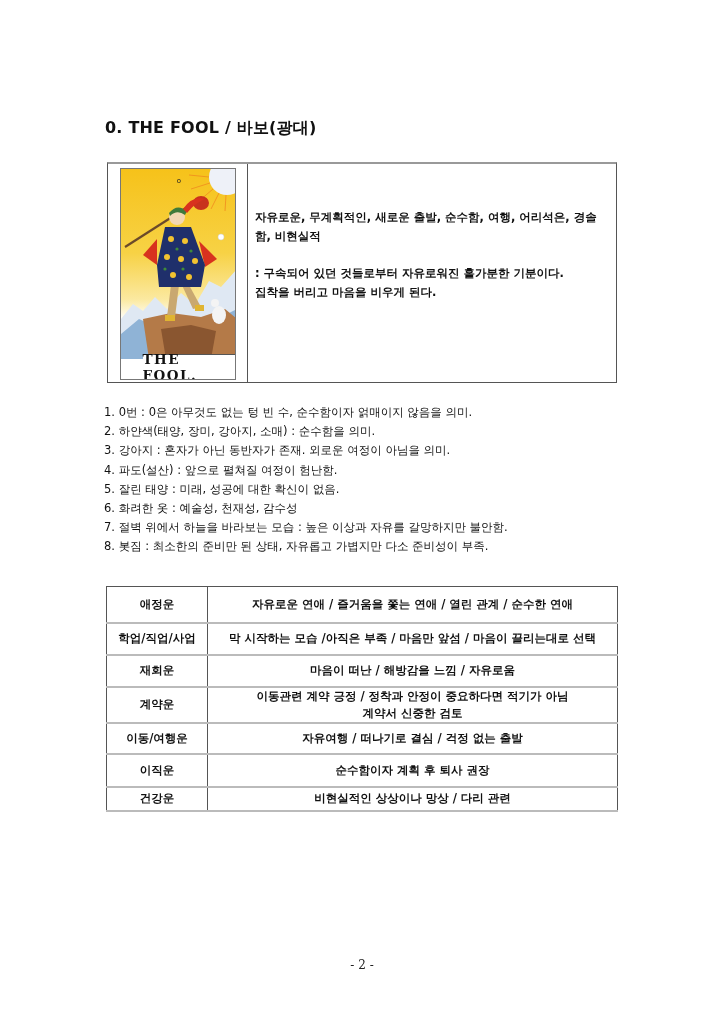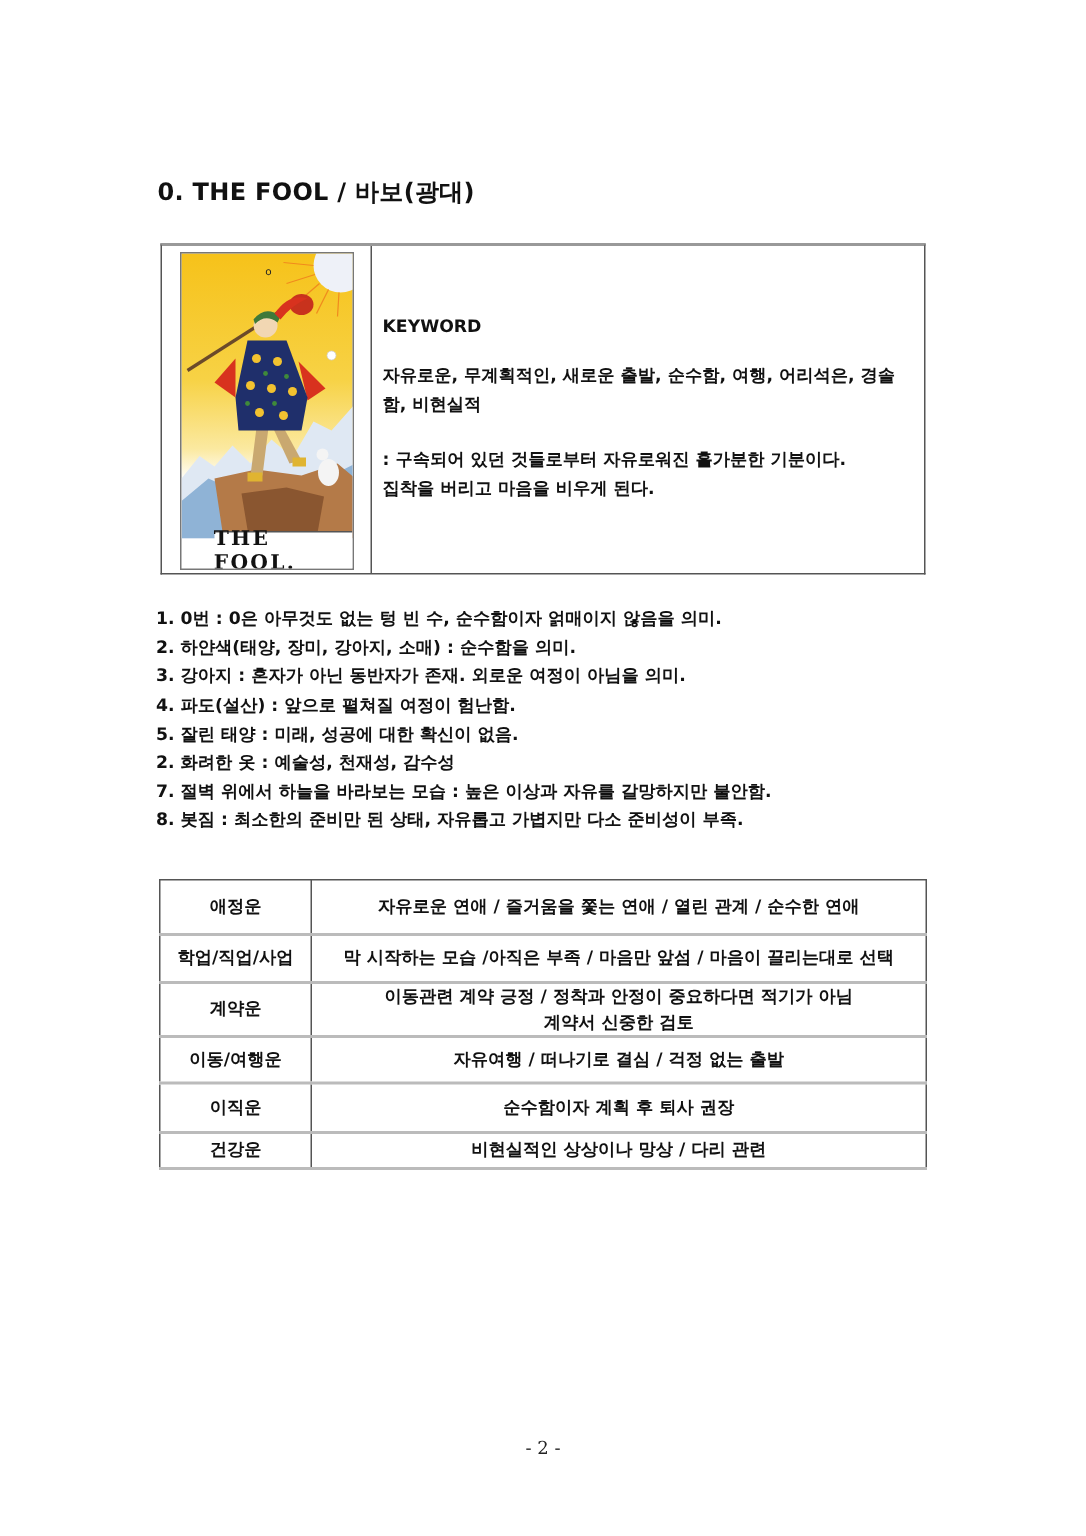--- a/index.html
+++ b/index.html
@@ -37,21 +37,21 @@
   }
   .kw-text-cell {
     flex: 1; padding: 44px 8px 0 7px; box-sizing: border-box;
     font-size: 11.5px; font-weight: bold; line-height: 19px;
   }
   .kw-heading { margin-bottom: 14px; }
   .kw-words { margin-bottom: 18px; }
   
   .notes {
     position: absolute; left: 104px; top: 403px; width: 520px;
-    font-size: 11.5px; font-weight: bold; line-height: 19.2px;
+    font-size: 11.5px; font-weight: normal; line-height: 19.2px;
     margin: 0; padding: 0; list-style: none;
   }
   
   .fortune {
     position: absolute; left: 106px; top: 586px; width: 512px;
     border-collapse: collapse; font-size: 11.5px; font-weight: bold;
   }
   .fortune td {
     border: 1px solid #555; text-align: center; vertical-align: middle;
     padding: 0 4px; line-height: 17px;
@@ -125,47 +125,50 @@
         <circle cx="56" cy="48" r="8" fill="#f2d7b3"></circle>
         <path d="M48 44 Q56 34 66 42 L64 46 Q56 40 49 47 Z" fill="#3f7a3a"></path>
         <path d="M62 40 Q72 26 84 30 Q74 34 66 44 Z" fill="#d8321e"></path>
 
         <circle cx="100" cy="68" r="3" fill="#ffffff" stroke="#ccc" stroke-width="0.5"></circle>
       </svg>
       <div class="card-caption">THE FOOL.</div>
     </div>
   </div>
   <div class="kw-text-cell">
-    <div class="kw-heading">KEYWORD</div>
     <div class="kw-words">자유로운, 무계획적인, 새로운 출발, 순수함, 여행, 어리석은, 경솔함, 비현실적</div>
     <div>: 구속되어 있던 것들로부터 자유로워진 홀가분한 기분이다.</div>
     <div>집착을 버리고 마음을 비우게 된다.</div>
   </div>
 </div>
 
 <ul class="notes">
   <li>1. 0번 : 0은 아무것도 없는 텅 빈 수, 순수함이자 얽매이지 않음을 의미.</li>
   <li>2. 하얀색(태양, 장미, 강아지, 소매) : 순수함을 의미.</li>
   <li>3. 강아지 : 혼자가 아닌 동반자가 존재. 외로운 여정이 아님을 의미.</li>
   <li>4. 파도(설산) : 앞으로 펼쳐질 여정이 험난함.</li>
   <li>5. 잘린 태양 : 미래, 성공에 대한 확신이 없음.</li>
-  <li>2. 화려한 옷 : 예술성, 천재성, 감수성</li>
+  <li>6. 화려한 옷 : 예술성, 천재성, 감수성</li>
   <li>7. 절벽 위에서 하늘을 바라보는 모습 : 높은 이상과 자유를 갈망하지만 불안함.</li>
   <li>8. 봇짐 : 최소한의 준비만 된 상태, 자유롭고 가볍지만 다소 준비성이 부족.</li>
 </ul>
 
 <table class="fortune">
   <tbody>
       <tr style="height:36px">
     <td class="cat">애정운</td>
     <td>자유로운 연애 / 즐거움을 쫓는 연애 / 열린 관계 / 순수한 연애</td>
   </tr>
   <tr style="height:32px">
     <td class="cat">학업/직업/사업</td>
     <td>막 시작하는 모습 /아직은 부족 / 마음만 앞섬 / 마음이 끌리는대로 선택</td>
+  </tr>
+  <tr style="height:32px">
+    <td class="cat">재회운</td>
+    <td>마음이 떠난 / 해방감을 느낌 / 자유로움</td>
   </tr>
   <tr style="height:35px">
     <td class="cat">계약운</td>
     <td>
       <div>이동관련 계약 긍정 / 정착과 안정이 중요하다면 적기가 아님</div>
       <div>계약서 신중한 검토</div>
     </td>
   </tr>
   <tr style="height:31px">
     <td class="cat">이동/여행운</td>

